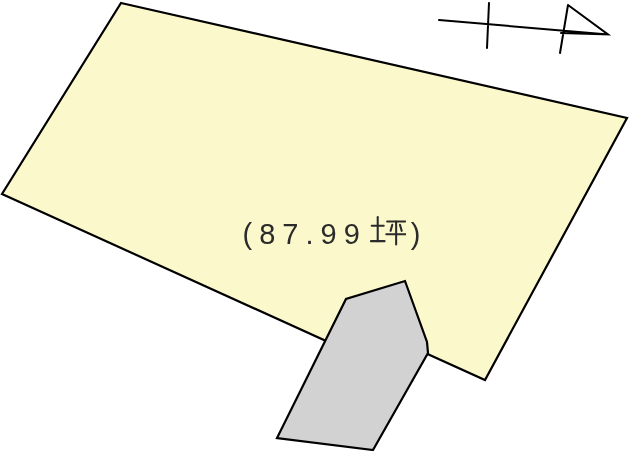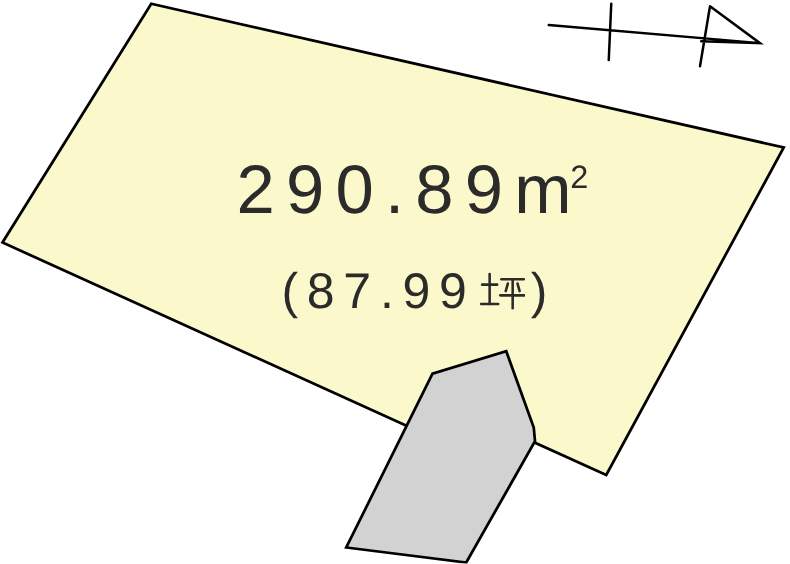--- a/index.html
+++ b/index.html
@@ -40,42 +40,39 @@
   .area-sqm sup {
     font-size: 26px;
     letter-spacing: 0;
     vertical-align: 20px;
     margin-left: -2px;
   }
   .area-tsubo {
     left: 155px;
     top: 213px;
     width: 360px;
-    font-size: 40px;
+    font-size: 29px;
     letter-spacing: 7px;
   }
   .tsubo-glyph {
     vertical-align: -3px;
     margin: 0 5px 0 3px;
   }
 </style>
 </head>
 <body>
 
 <div class="canvas">
 
   <svg class="plot-svg" width="632" height="451" viewBox="0 0 632 451">
     <polygon stroke-width="2.2" stroke-linejoin="miter" points="121,3 627,118 485,380 412,347 412,380 2,194" fill="#FBF9CB" stroke="#000000"></polygon>
     <polygon stroke-width="2.2" stroke-linejoin="miter" points="405,281 427,342 428,353 373,450 277,438 346,299" fill="#D2D2D2" stroke="#000000"></polygon>
     <path fill="none" stroke-width="2" stroke-linecap="round" d="M439 20 L608 34.5 M489 3 L487 48 M568 5 L560 53 M568 5 L608 34.5 L561 33" stroke="#000000"></path>
   </svg>
 
-  <div class="label area-sqm">
-    <span>290.89</span><span class="unit"><span>m</span><sup>2</sup></span>
-  </div>
 
   <div class="label area-tsubo">
     <span>(</span><span>87.99</span><svg class="tsubo-glyph" width="36" height="34" viewBox="0 0 42 38" aria-label="坪">
       <g stroke="#2B2B2B" stroke-width="2.4" fill="none" stroke-linecap="round">
         <path d="M2 14 L16 14"></path>
         <path d="M9 4 L9 32"></path>
         <path d="M1 32 L17 32"></path>
         <path d="M20 9 L41 9"></path>
         <path d="M26 13 L24 20"></path>
         <path d="M35 13 L37 20"></path>

